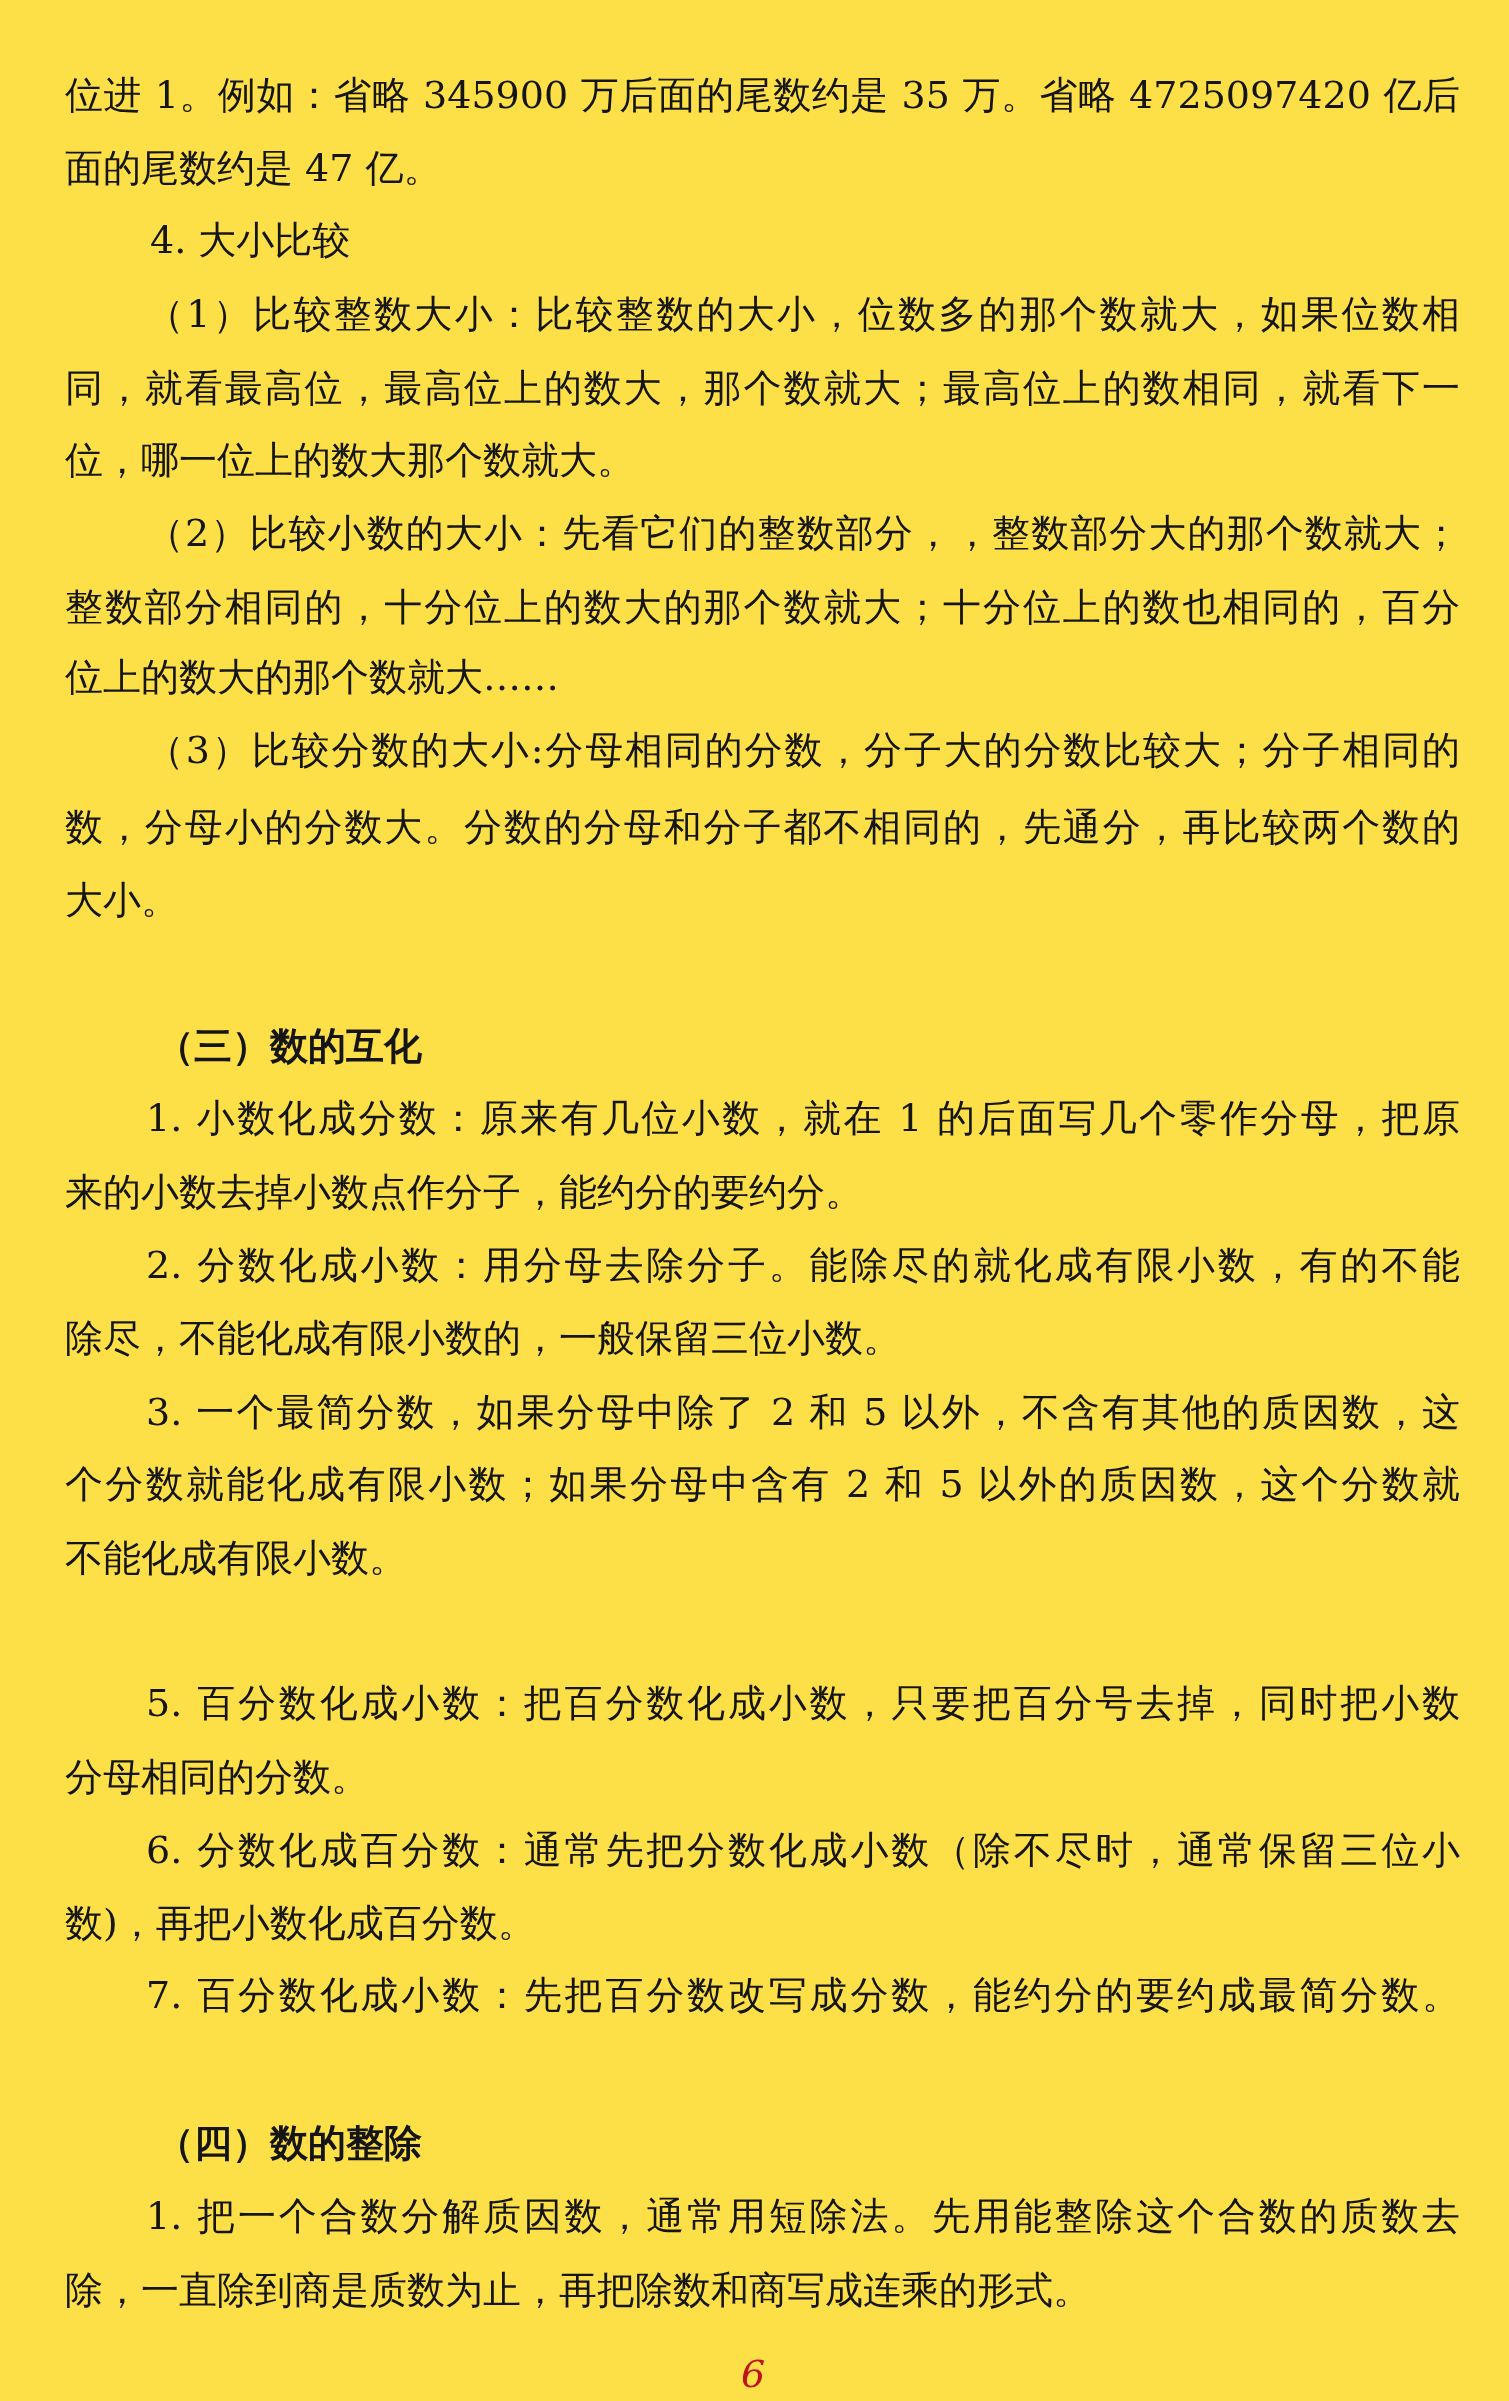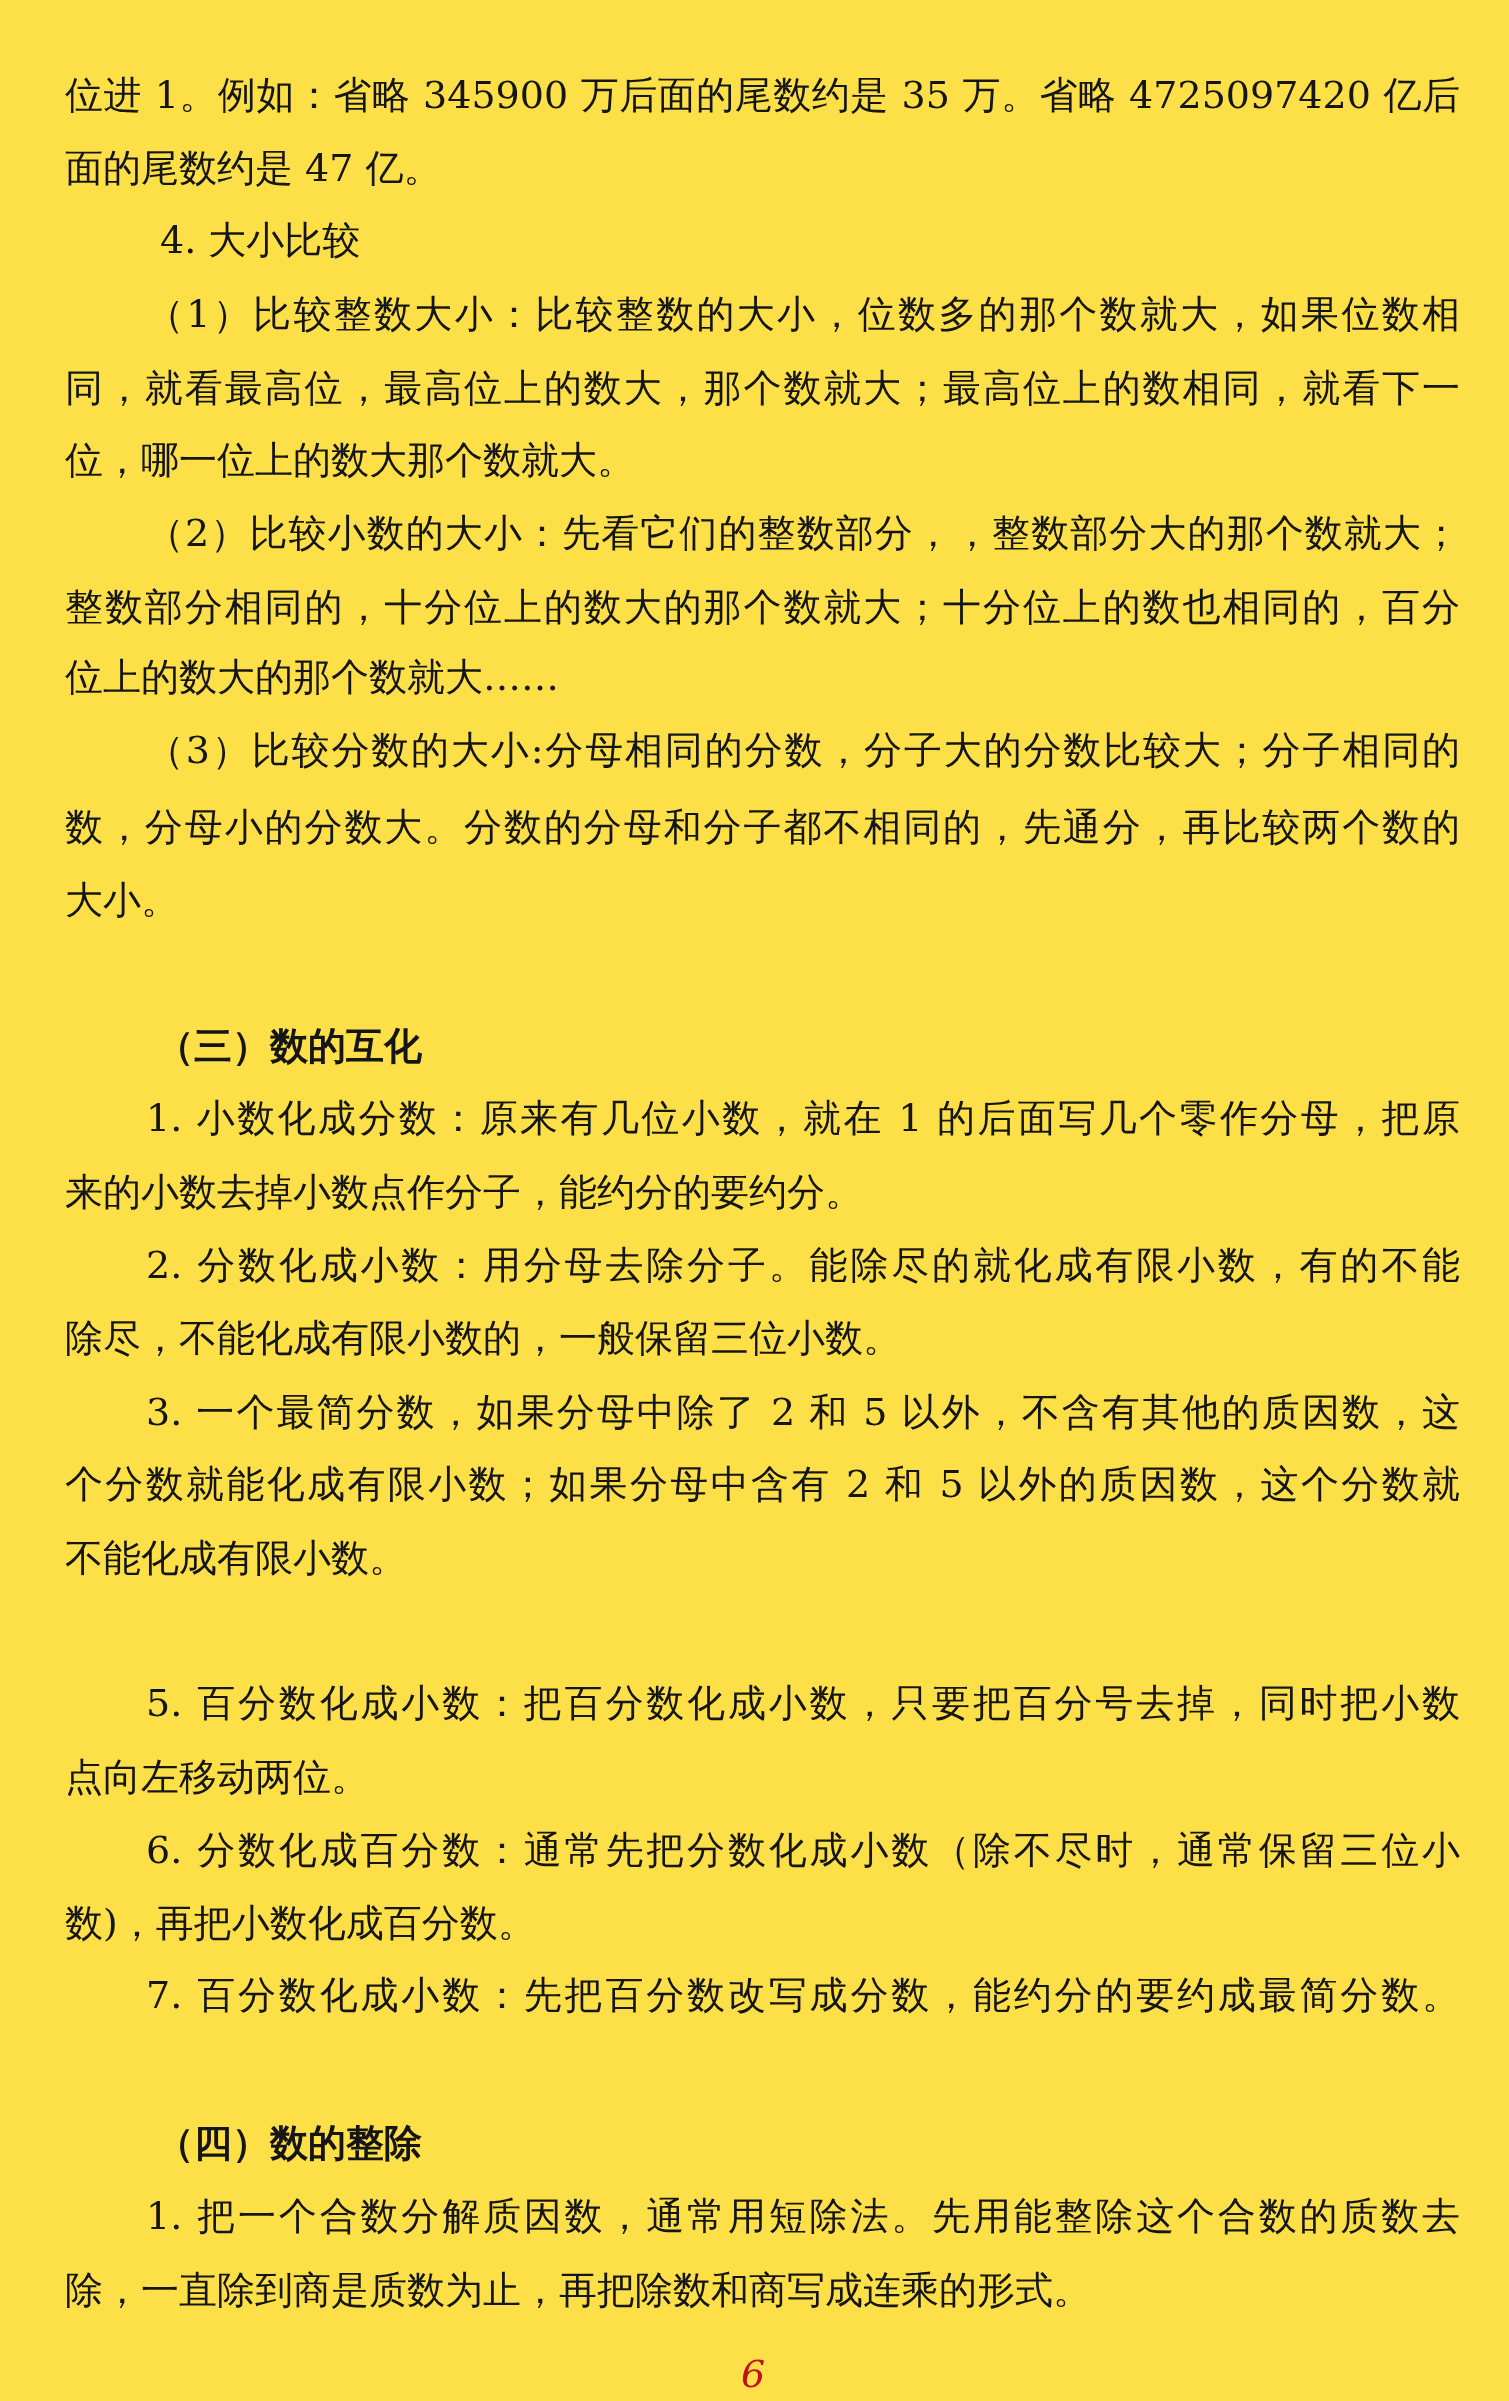--- a/index.html
+++ b/index.html
@@ -26,40 +26,40 @@
     line-height: 42px;
     color: #c0121a;
   }
 </style>
 </head>
 <body>
 
 <div class="page" id="page">
     <div class="line just" style="top: 71px; left: 65px; width: 1395px;">位进 1。例如：省略 345900 万后面的尾数约是 35 万。省略 4725097420 亿后</div>
     <div class="line" style="top: 144px; left: 65px;">面的尾数约是 47 亿。</div>
-    <div class="line" style="top: 216px; left: 160px; text-align: right;">4. 大小比较</div>
+    <div class="line" style="top: 216px; left: 150px; text-align: right;">4. 大小比较</div>
     <div class="line just" style="top: 290px; left: 146px; width: 1314px;">（1）比较整数大小：比较整数的大小，位数多的那个数就大，如果位数相</div>
     <div class="line" style="top: 436px; left: 65px;">位，哪一位上的数大那个数就大。</div>
     <div class="line just" style="top: 364px; left: 65px; width: 1395px;">同，就看最高位，最高位上的数大，那个数就大；最高位上的数相同，就看下一</div>
     <div class="line just" style="top: 509px; left: 146px; width: 1314px;">（2）比较小数的大小：先看它们的整数部分，，整数部分大的那个数就大；</div>
     <div class="line just" style="top: 583px; left: 65px; width: 1395px;">整数部分相同的，十分位上的数大的那个数就大；十分位上的数也相同的，百分</div>
     <div class="line" style="top: 653px; left: 65px;">位上的数大的那个数就大……</div>
     <div class="line just" style="top: 726px; left: 146px; width: 1314px;">（3）比较分数的大小:分母相同的分数，分子大的分数比较大；分子相同的</div>
     <div class="line just" style="top: 803px; left: 65px; width: 1395px;">数，分母小的分数大。分数的分母和分子都不相同的，先通分，再比较两个数的</div>
     <div class="line" style="top: 876px; left: 65px;">大小。</div>
     <div class="line heading" style="top: 1022px; left: 156px; text-align: right;">（三）数的互化</div>
     <div class="line just" style="top: 1094px; left: 146px; width: 1314px;">1. 小数化成分数：原来有几位小数，就在 1 的后面写几个零作分母，把原</div>
     <div class="line" style="top: 1168px; left: 65px;">来的小数去掉小数点作分子，能约分的要约分。</div>
     <div class="line just" style="top: 1241px; left: 146px; width: 1314px;">2. 分数化成小数：用分母去除分子。能除尽的就化成有限小数，有的不能</div>
     <div class="line" style="top: 1314px; left: 65px;">除尽，不能化成有限小数的，一般保留三位小数。</div>
     <div class="line just" style="top: 1388px; left: 146px; width: 1314px;">3. 一个最简分数，如果分母中除了 2 和 5 以外，不含有其他的质因数，这</div>
     <div class="line just" style="top: 1460px; left: 65px; width: 1395px;">个分数就能化成有限小数；如果分母中含有 2 和 5 以外的质因数，这个分数就</div>
     <div class="line" style="top: 1534px; left: 65px;">不能化成有限小数。</div>
     <div class="line just" style="top: 1679px; left: 146px; width: 1314px;">5. 百分数化成小数：把百分数化成小数，只要把百分号去掉，同时把小数</div>
-    <div class="line" style="top: 1753px; left: 65px;">点向左移动两位。</div>
+    <div class="line" style="top: 1753px; left: 65px;">分母相同的分数。</div>
     <div class="line just" style="top: 1826px; left: 146px; width: 1314px;">6. 分数化成百分数：通常先把分数化成小数（除不尽时，通常保留三位小</div>
     <div class="line" style="top: 1899px; left: 65px;">数)，再把小数化成百分数。</div>
     <div class="line just" style="top: 1971px; left: 146px; width: 1314px;">7. 百分数化成小数：先把百分数改写成分数，能约分的要约成最简分数。</div>
     <div class="line heading" style="top: 2119px; left: 156px;">（四）数的整除</div>
     <div class="line just" style="top: 2192px; left: 146px; width: 1314px;">1. 把一个合数分解质因数，通常用短除法。先用能整除这个合数的质数去</div>
     <div class="line" style="top: 2266px; left: 65px; text-align: right;">除，一直除到商是质数为止，再把除数和商写成连乘的形式。</div>
   </div>
 
 <div class="page-number">6</div>
 

